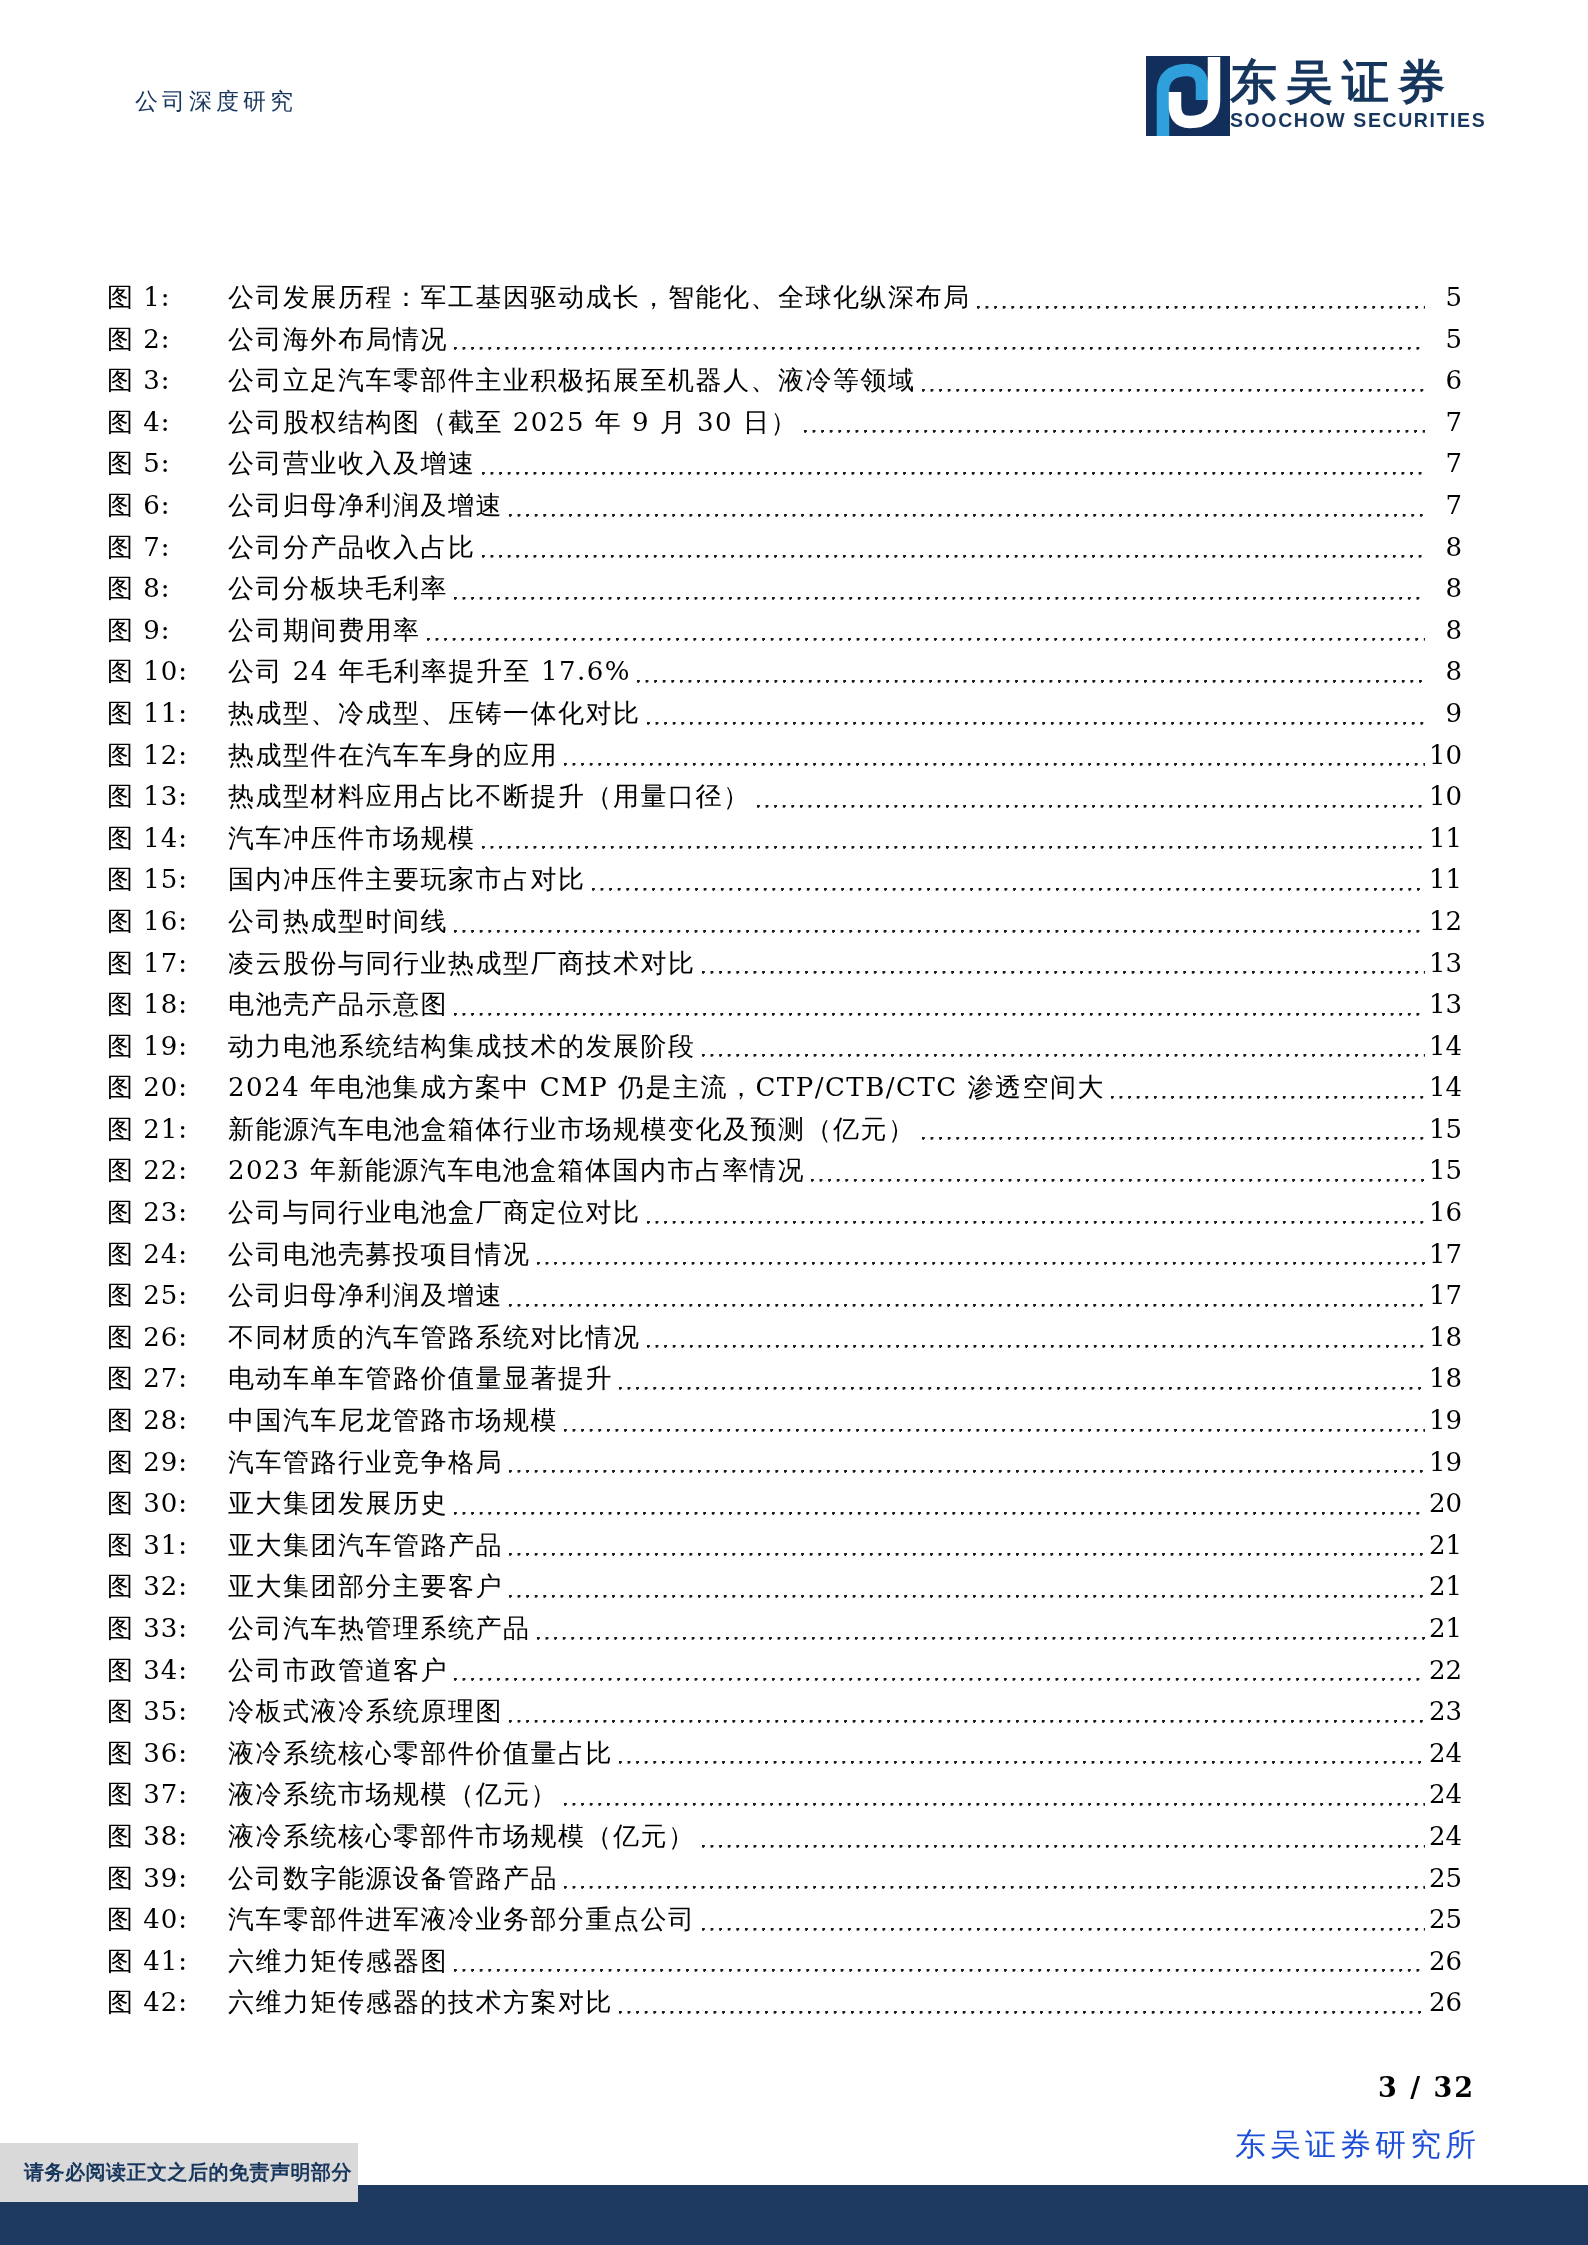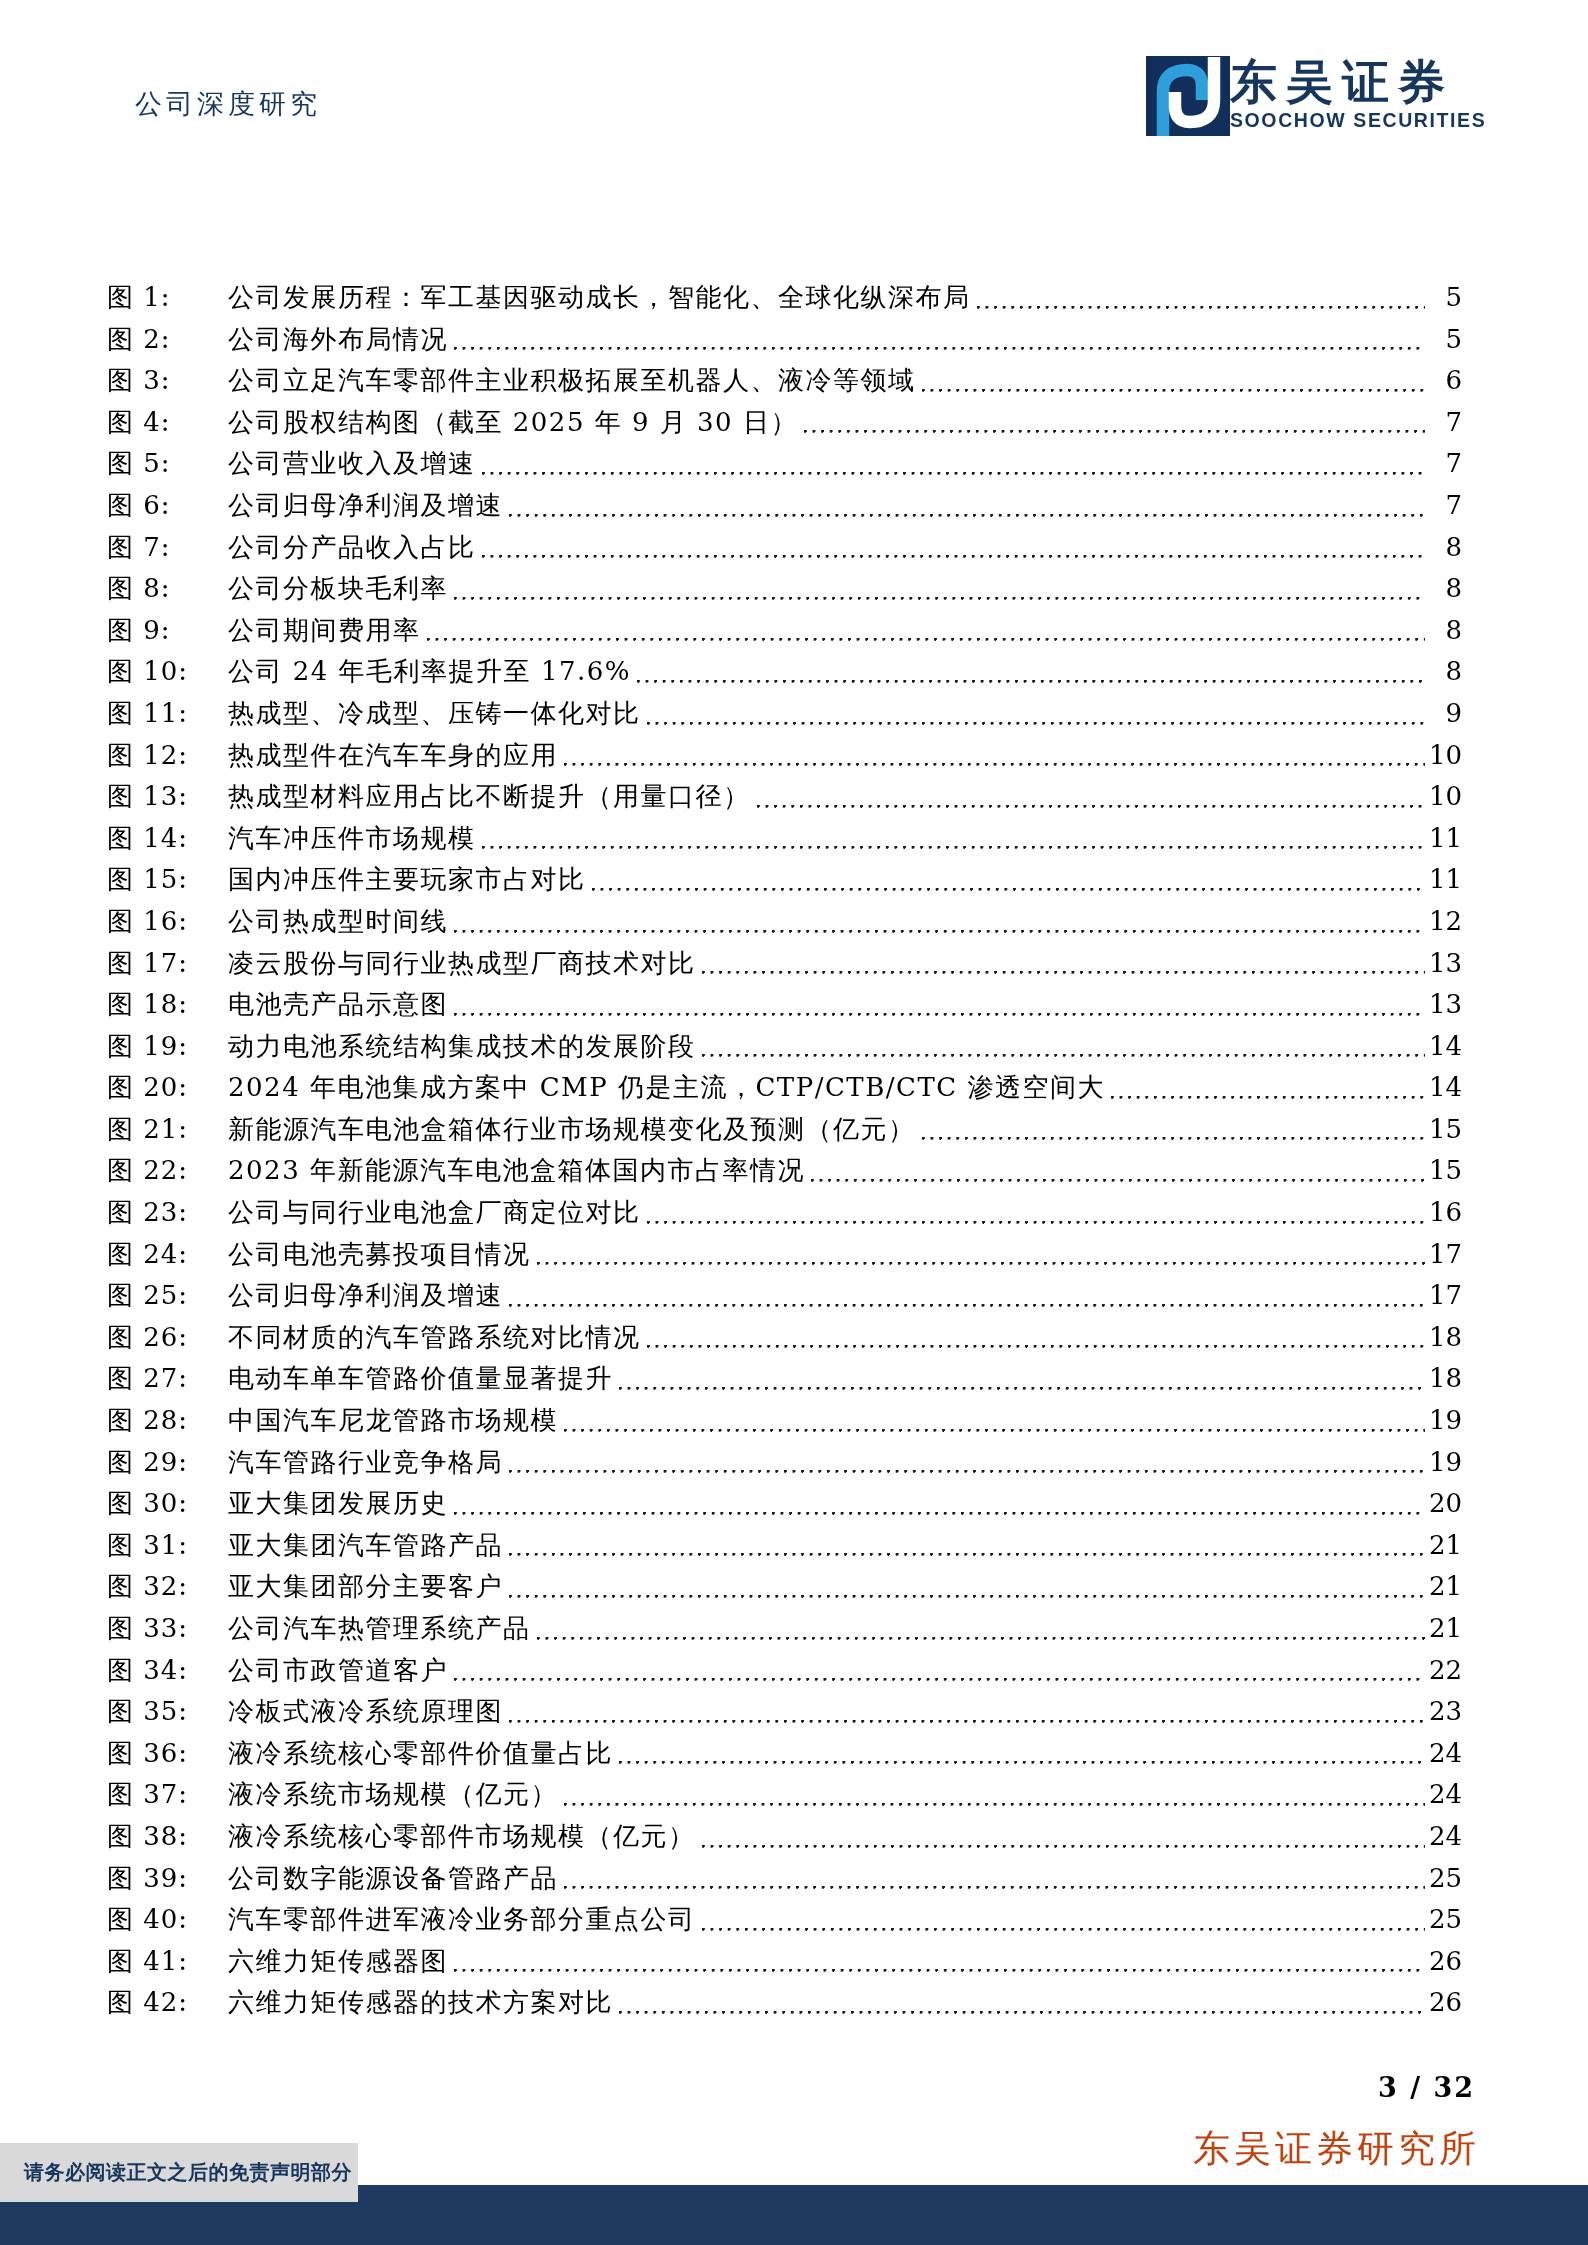--- a/index.html
+++ b/index.html
@@ -5,21 +5,21 @@
   html,body { margin:0; padding:0; background:#ffffff; }
   .page {
     position:relative; width:1588px; height:2245px;
     background:#ffffff; overflow:hidden;
     font-family:"DejaVu Serif","Liberation Serif",serif;
   }
 
   
   .category {
     position:absolute; left:135px; top:86px;
-    font-size:27px; letter-spacing:4px; color:#17365d;
+    font-size:23px; letter-spacing:4px; color:#17365d;
   }
   .brand {
     position:absolute; left:1146px; top:56px;
     display:flex; align-items:flex-start; 
   }
   .brand-mark { width:84px; height:80px; display:block; }
   .brand-text { display:flex; flex-direction:column; }
   .brand-cn {
     font-size:47px; line-height:52px; letter-spacing:9px;
     color:#17365d; font-weight:bold; white-space:nowrap;
@@ -65,21 +65,21 @@
     flex:0 0 auto; min-width:34px; text-align:right; letter-spacing:0;
   }
 
   
   .page-indicator {
     position:absolute; right:113px; top:2072px;
     font-size:27px; font-weight:bold; color:#000; letter-spacing:2px;
   }
   .institute {
     position:absolute; right:108px; top:2124px;
-    font-size:37px; color:#c2410c; letter-spacing:4px;
+    font-size:31px; color:#1d4ed8; letter-spacing:4px;
   }
   .footer-bar {
     position:absolute; left:0; top:2185px; width:1588px; height:60px;
     background:#1e3a61;
   }
   .disclaimer {
     position:absolute; left:0; top:2143px; width:358px; height:59px;
     background:#d9d9d9; display:flex; align-items:center;
     box-sizing:border-box; padding-left:24px; z-index:2;
   }

